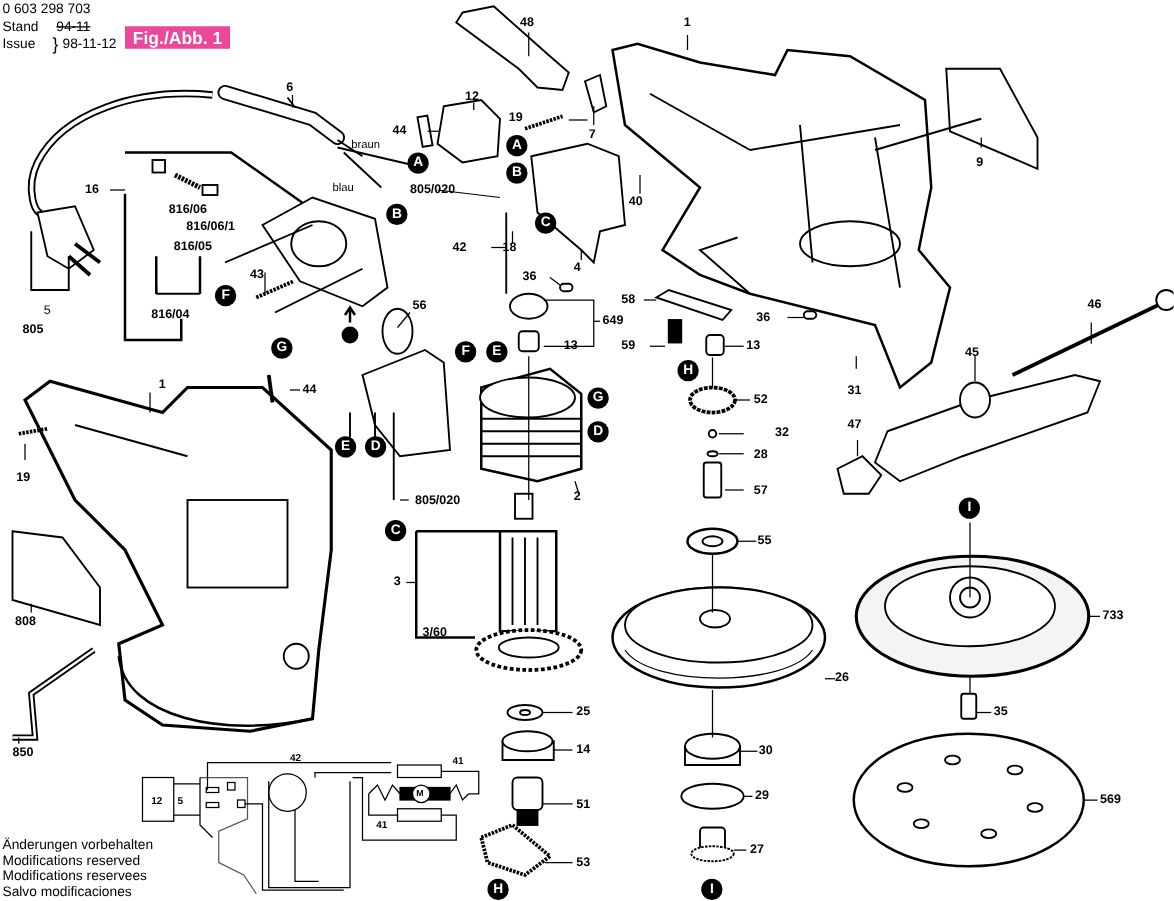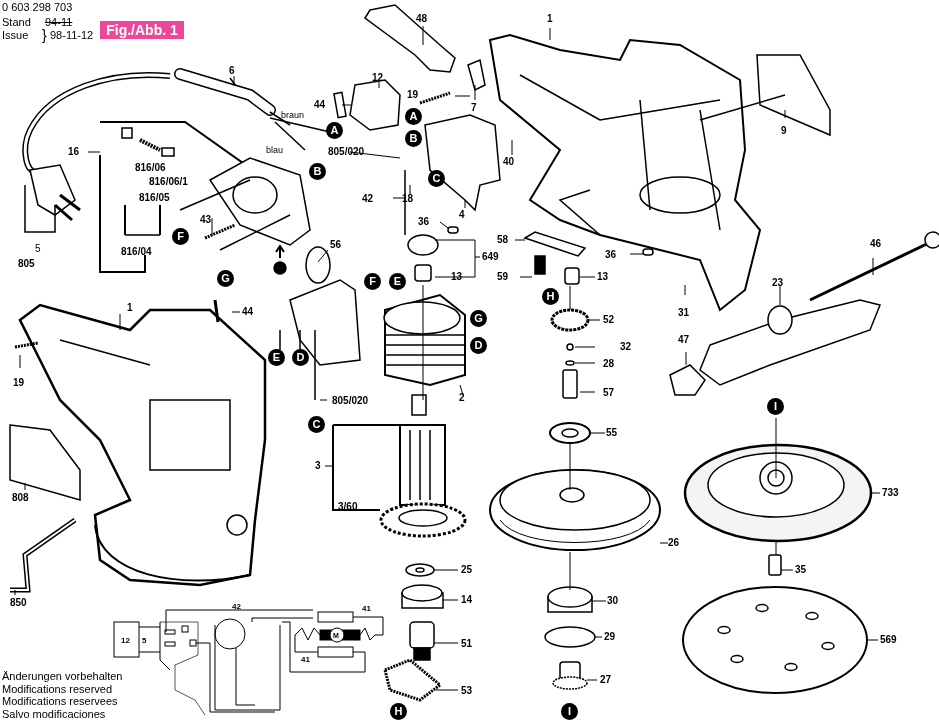--- a/index.html
+++ b/index.html
@@ -315,21 +315,21 @@
 <div class="lbl" style="left:18px;top:257px;">805</div>
 <div class="lbl" style="left:418px;top:215px;">36</div>
 <div class="lbl" style="left:330px;top:238px;">56</div>
 <div class="lbl" style="left:497px;top:233px;">58</div>
 <div class="lbl" style="left:482px;top:250px;">649</div>
 <div class="lbl" style="left:451px;top:270px;">13</div>
 <div class="lbl" style="left:497px;top:270px;">59</div>
 <div class="lbl" style="left:605px;top:248px;">36</div>
 <div class="lbl" style="left:597px;top:270px;">13</div>
 <div class="lbl" style="left:870px;top:237px;">46</div>
-<div class="lbl" style="left:772px;top:276px;">23</div>
+<div class="lbl" style="left:772px;top:276px;">45</div>
 <div class="lbl" style="left:678px;top:306px;">31</div>
 <div class="lbl" style="left:127px;top:301px;">1</div>
 <div class="lbl" style="left:242px;top:305px;">44</div>
 <div class="lbl" style="left:603px;top:313px;">52</div>
 <div class="lbl" style="left:678px;top:333px;">47</div>
 <div class="lbl" style="left:13px;top:376px;">19</div>
 <div class="lbl" style="left:620px;top:340px;">32</div>
 <div class="lbl" style="left:603px;top:357px;">28</div>
 <div class="lbl" style="left:459px;top:391px;">2</div>
 <div class="lbl" style="left:603px;top:386px;">57</div>

